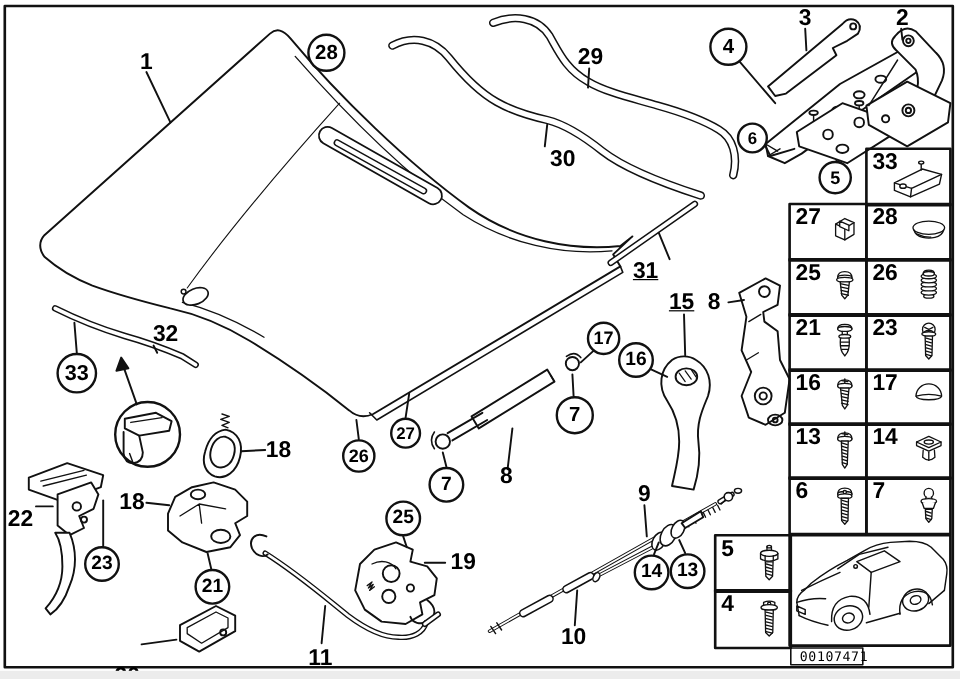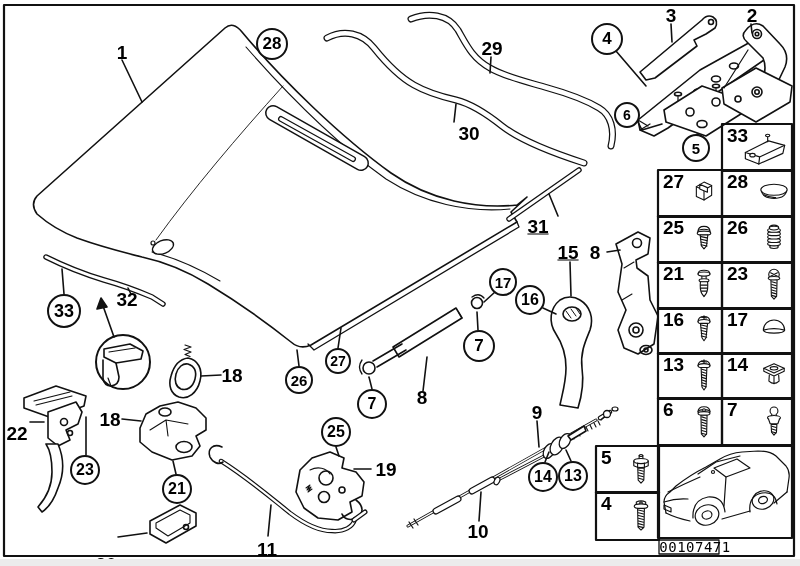--- a/index.html
+++ b/index.html
@@ -10,21 +10,21 @@
        line-height:1;white-space:nowrap;}
   .circ{position:absolute;transform:translate(-50%,-50%);border:2.5px solid #111;border-radius:50%;
         background:#fff;display:flex;align-items:center;justify-content:center;font-weight:bold;
         box-sizing:content-box;}
   .cell{position:absolute;box-sizing:border-box;}
   .cellnum{position:absolute;left:5px;top:2px;font-weight:bold;font-size:19px;line-height:1.1;}
   .cellicon{position:absolute;right:1px;top:50%;transform:translateY(-50%);line-height:0;}
   .cellicon.wide{right:2px;}
   .numbox{position:absolute;left:660px;top:540px;width:70px;height:14px;display:flex;
           align-items:center;justify-content:center;
-          font-family:"DejaVu Sans Mono",monospace;font-size:14px;letter-spacing:0.5px;}
+          font-family:"DejaVu Sans Mono",monospace;font-size:11px;letter-spacing:0.5px;}
   .scanedge{position:absolute;left:0;top:559px;width:800px;height:7px;background:#ececec;}
 </style>
 </head>
 <body>
 
 <div class="page">
 
   <svg id="art" viewBox="0 0 800 566" fill="none" stroke="#111" stroke-width="1.6" stroke-linecap="round" stroke-linejoin="round">
 
     <rect x="4" y="5" width="790" height="551" stroke-width="2.2"></rect>
@@ -297,21 +297,21 @@
       </g>
     </svg>
 
   <div id="callouts">
       <div class="lbl" style="left: 122px; top: 52px;">1</div>
       <div class="lbl" style="left: 671px; top: 15px;">3</div>
       <div class="lbl" style="left: 752px; top: 15px;">2</div>
       <div class="lbl" style="left: 492px; top: 48px; text-align: right;">29</div>
       <div class="lbl" style="left: 456px; top: 133px; margin-left: 13px;">30</div>
       <div class="lbl" style="left: 538px; top: 226px; text-decoration: underline;">31</div>
-      <div class="lbl" style="left: 127px; top: 279px; margin-top: 20px;">32</div>
+      <div class="lbl" style="left: 138px; top: 279px;">32</div>
       <div class="lbl" style="left: 232px; top: 375px;">18</div>
       <div class="lbl" style="left: 110px; top: 419px;">18</div>
       <div class="lbl" style="left: 17px; top: 421px; margin-top: 12px;">22</div>
       <div class="lbl" style="left: 106px; top: 564px;">20</div>
       <div class="lbl" style="left: 386px; top: 469px;">19</div>
       <div class="lbl" style="left: 267px; top: 549px;">11</div>
       <div class="lbl" style="left: 478px; top: 531px;">10</div>
       <div class="lbl" style="left: 537px; top: 412px;">9</div>
       <div class="lbl" style="left: 568px; top: 252px; text-decoration: underline;">15</div>
       <div class="lbl" style="left: 595px; top: 252px;">8</div>

